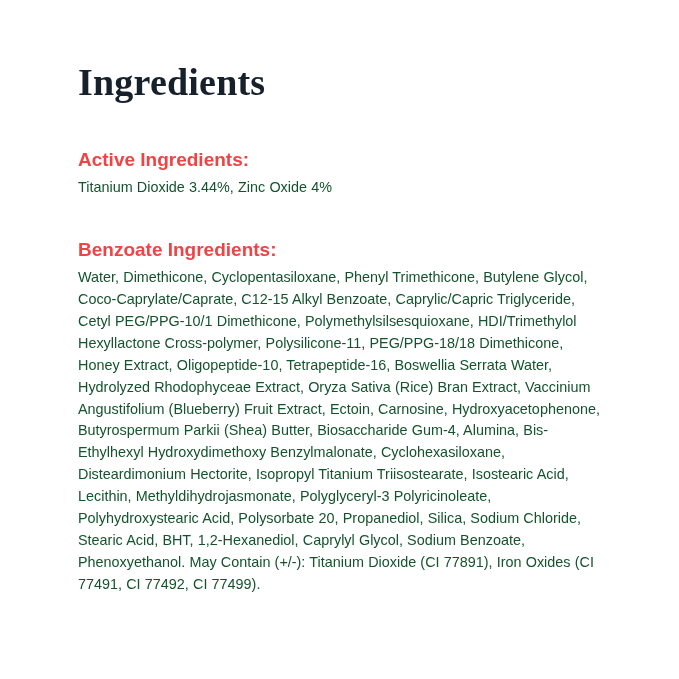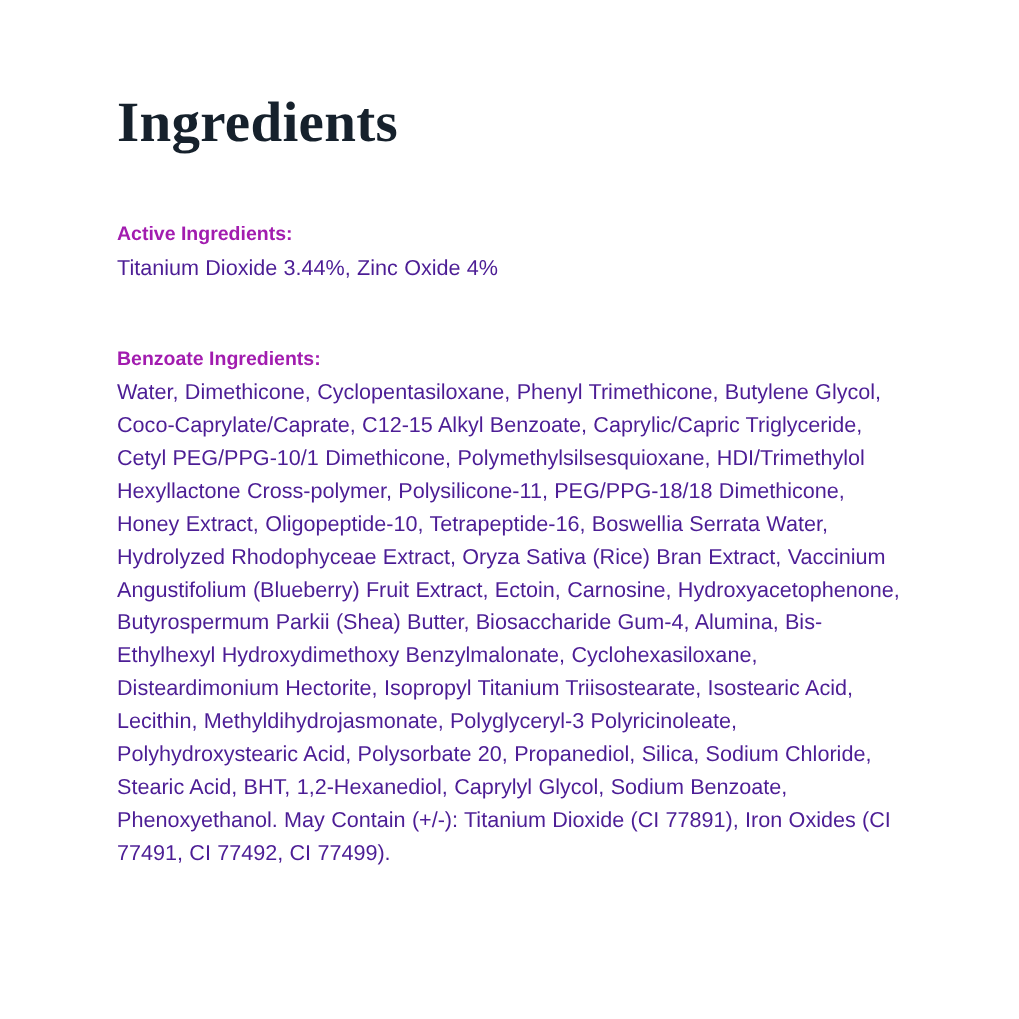--- a/index.html
+++ b/index.html
@@ -28,31 +28,31 @@
     line-height: 1.1;
     color: #16212c;
     letter-spacing: 0.2px;
     margin: 0 0 44px 0;
   }
   .section {
     margin-bottom: 26px;
   }
   .section-heading {
     font-family: "Liberation Sans", sans-serif;
-    font-size: 13px;
+    font-size: 19px;
     font-weight: 700;
-    color: #a21caf;
+    color: #ef4444;
     line-height: 1.25;
     margin: 0 0 5px 0;
   }
   .section-body {
     font-family: "Liberation Sans", sans-serif;
     font-size: 14.4px;
     font-weight: 400;
-    color: #4c1d95;
+    color: #14532d;
     line-height: 1.52;
     margin: 0;
     max-width: 528px;
     text-align: left;
     word-spacing: 0.2px;
   }
   .section.inactive {
     margin-top: 40px;
   }
 </style>

